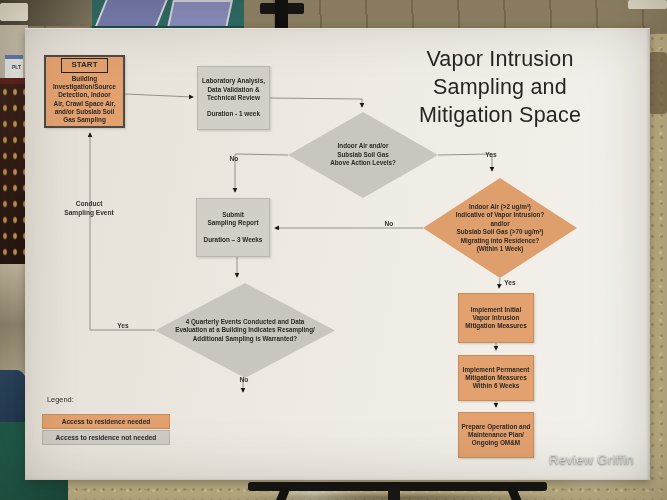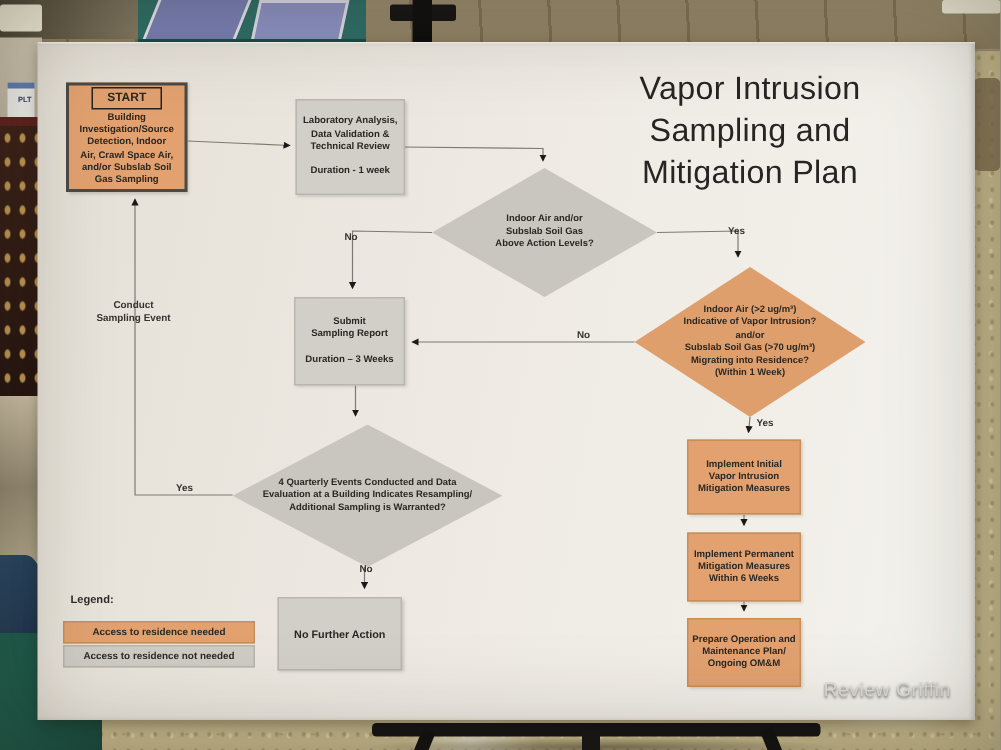--- a/index.html
+++ b/index.html
@@ -90,21 +90,21 @@
   
   .flabel{position:absolute;font-weight:bold;font-size:6.6px;color:#35332f;text-align:center;line-height:1.3;}
   #label-conduct-sampling{left:34px;top:172px;width:60px;}
   #label-d1-no{left:197px;top:127px;width:24px;}
   #label-d1-yes{left:454px;top:123px;width:24px;}
   #label-d2-no{left:352px;top:192px;width:24px;}
   #label-d2-yes{left:473px;top:251px;width:24px;}
   #label-d3-yes{left:86px;top:294px;width:24px;}
   #label-d3-no{left:207px;top:348px;width:24px;}
   
-  #legend-title{position:absolute;left:22px;top:367px;font-weight:bold;font-size:7.4px;color:#2e2c28;}
+  #legend-title{position:absolute;left:22px;top:367px;font-weight:normal;font-size:7.4px;color:#2e2c28;}
   .legend-bar{position:absolute;left:17px;width:126px;height:13px;display:flex;align-items:center;justify-content:center;
     font-weight:bold;font-size:6.6px;color:#2b2926;}
   #legend-item-needed{top:386px;background:#e2a16f;border:1px solid #c78e59;}
   #legend-item-not-needed{top:402px;background:#cfccc5;border:1px solid #b7b4ad;}
   #flow-connectors{position:absolute;inset:0;}
   
   #easel-tray{position:absolute;left:248px;top:482px;width:299px;height:9px;background:#131313;border-radius:3px;}
   #easel-leg-left{position:absolute;left:276px;top:486px;width:9px;height:30px;background:#101010;transform:rotate(22deg);}
   #easel-leg-right{position:absolute;left:512px;top:485px;width:9px;height:30px;background:#101010;transform:rotate(-22deg);}
   #easel-post-bottom{position:absolute;left:388px;top:487px;width:12px;height:13px;background:#151515;}
@@ -146,21 +146,21 @@
   <div id="floor-left"></div>
   <div id="chair"></div>
   <div id="chair-leg"></div>
   <div id="green-drape"></div>
   <div id="wall-right-dark"></div>
 
   <div id="poster">
 
     <div id="poster-title" class="pre">Vapor Intrusion
 Sampling and
-Mitigation Plan</div>
+Mitigation Space</div>
 
     <svg id="flow-connectors" width="625" height="452" viewBox="0 0 625 452">
       <defs>
         <marker id="ah" markerWidth="7" markerHeight="7" refX="5" refY="3" orient="auto">
           <path d="M0,0 L6,3 L0,6 z" fill="#1c1a18"></path>
         </marker>
       </defs>
       <g stroke="#7d7974" stroke-width="0.8" fill="none">
         <path marker-end="url(#ah)" d="M 100,66 L 168,69"></path>
         <path marker-end="url(#ah)" d="M 243,70 L 337,71 L 337,79"></path>
@@ -214,21 +214,20 @@
 
 Duration – 3 Weeks</div>
 
     <div id="decision-quarterly" class="diamond">
       <div class="shape gray"></div>
       <div class="dtext pre">4 Quarterly Events Conducted and Data
 Evaluation at a Building Indicates Resampling/
 Additional Sampling is Warranted?</div>
     </div>
 
-    <div id="node-no-further-action" class="node gray pre">No Further Action</div>
 
     <div id="node-implement-initial" class="node orange pre">Implement Initial
 Vapor Intrusion
 Mitigation Measures</div>
 
     <div id="node-implement-permanent" class="node orange pre">Implement Permanent
 Mitigation Measures
 Within 6 Weeks</div>
 
     <div id="node-prepare-om" class="node orange pre">Prepare Operation and

